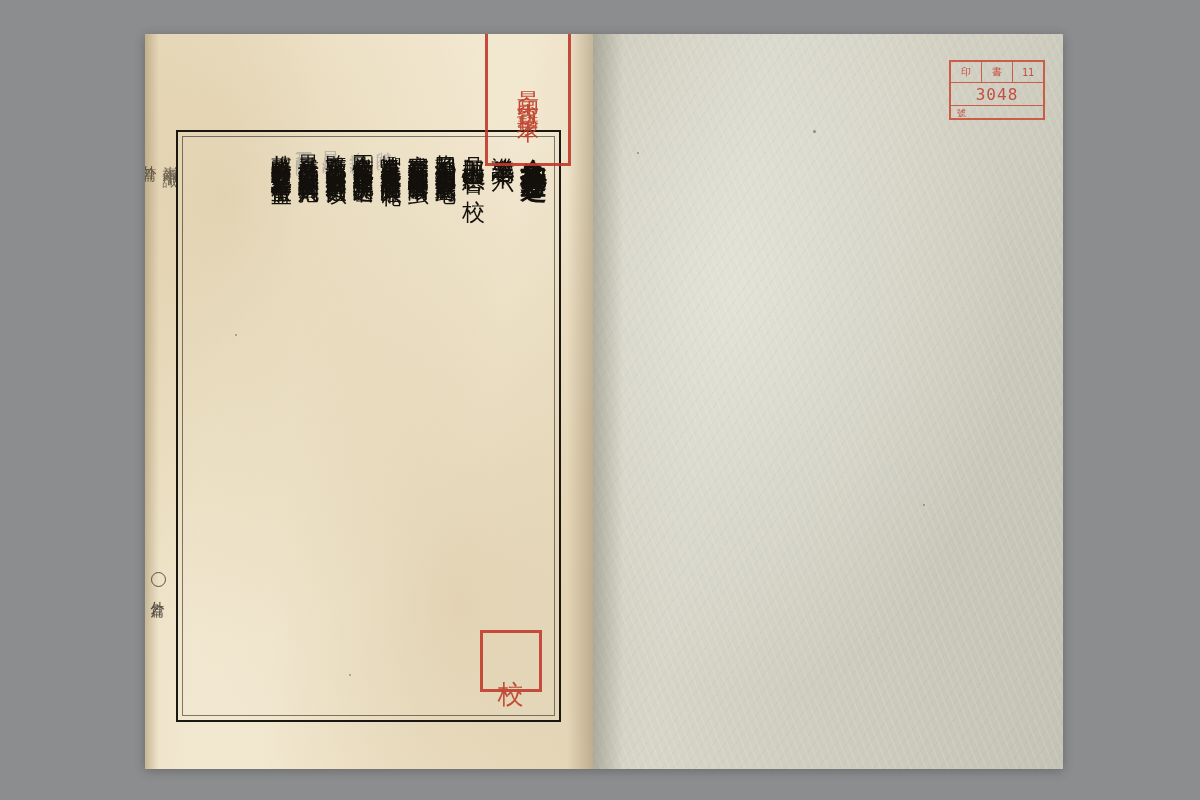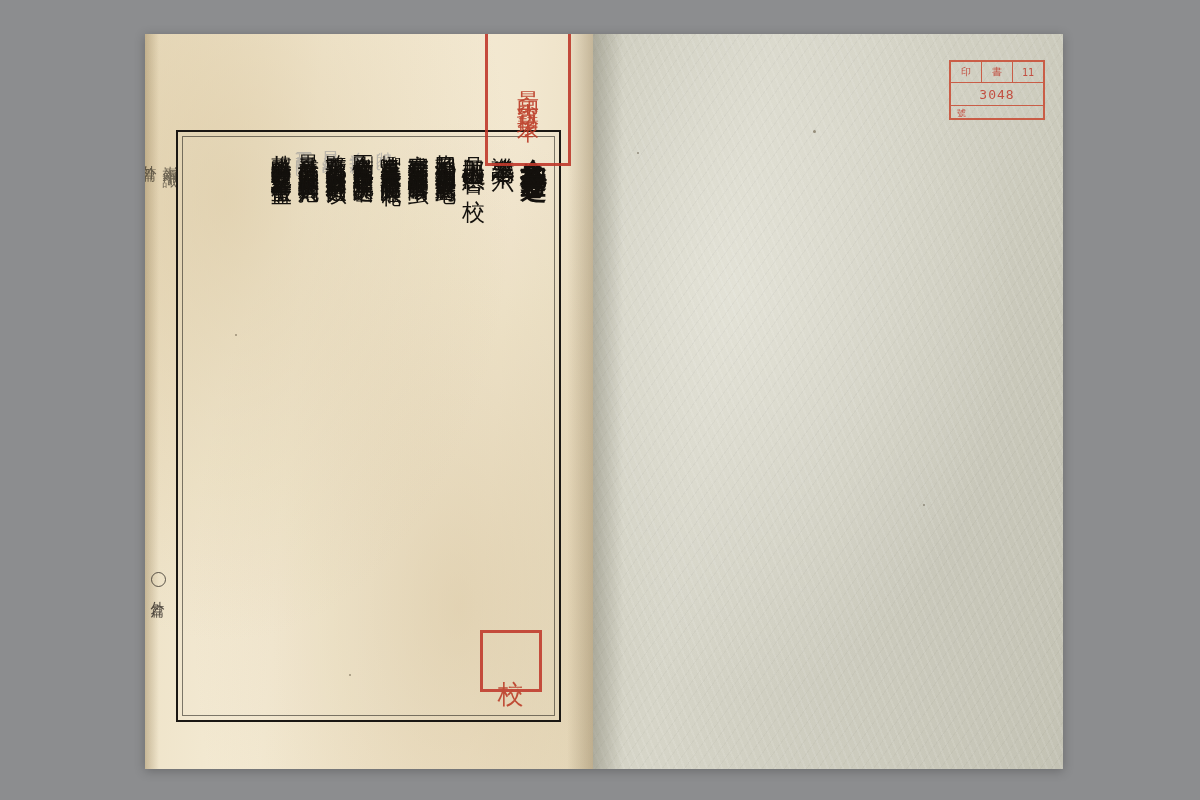--- a/index.html
+++ b/index.html
@@ -260,21 +260,21 @@
     border-right: 1.5px solid #c94a32;
     height: 100%;
     display: flex; align-items: center; justify-content: center;
   }
   .lib-stamp .row1 .c:last-child { border-right: none; }
   .lib-stamp .row2 {
     height: 22px;
     display: flex;
     align-items: center;
     justify-content: center;
-    font-size: 13px;
+    font-size: 16px;
     letter-spacing: 1px;
     border-bottom: 1.5px solid #c94a32;
   }
   .lib-stamp .row3 {
     height: 14px;
     font-size: 9px;
     display: flex;
     align-items: center;
     padding-left: 6px;
   }

